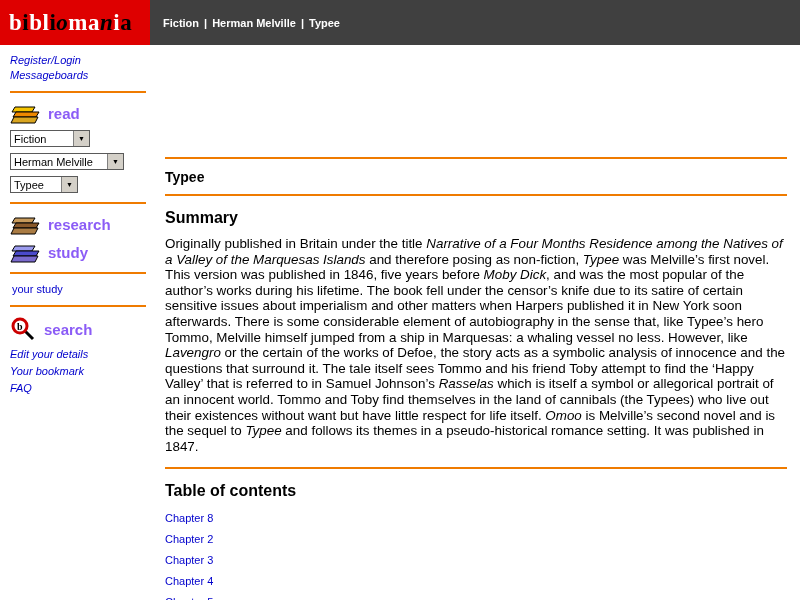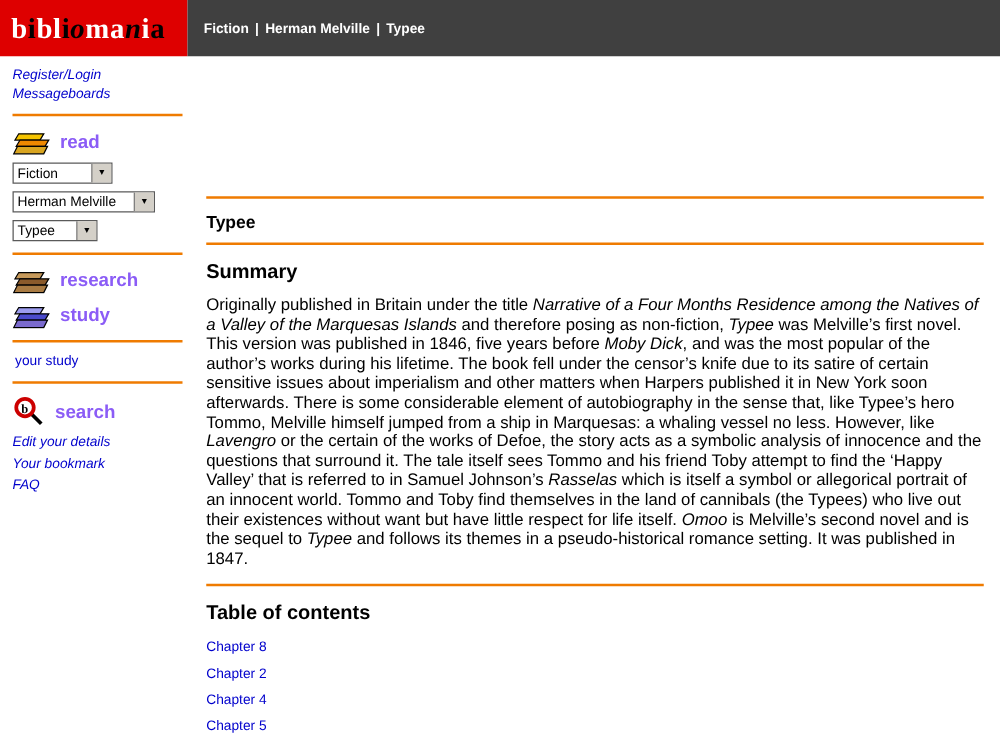--- a/index.html
+++ b/index.html
@@ -161,16 +161,17 @@
   <div class="c-hr"></div>
   <h1 class="page-title">Typee</h1>
   <div class="c-hr"></div>
   <h2 class="sec-heading">Summary</h2>
   <p class="summary"><span>Originally published in Britain under the title </span><em>Narrative of a Four Months Residence among the Natives of a Valley of the Marquesas Islands</em><span> and therefore posing as non-fiction, </span><em>Typee</em><span> was Melville’s first novel. This version was published in 1846, five years before </span><em>Moby Dick</em><span>, and was the most popular of the author’s works during his lifetime. The book fell under the censor’s knife due to its satire of certain sensitive issues about imperialism and other matters when Harpers published it in New York soon afterwards. There is some considerable element of autobiography in the sense that, like Typee’s hero Tommo, Melville himself jumped from a ship in Marquesas: a whaling vessel no less. However, like </span><em>Lavengro</em><span> or the certain of the works of Defoe, the story acts as a symbolic analysis of innocence and the questions that surround it. The tale itself sees Tommo and his friend Toby attempt to find the ‘Happy Valley’ that is referred to in Samuel Johnson’s </span><em>Rasselas</em><span> which is itself a symbol or allegorical portrait of an innocent world. Tommo and Toby find themselves in the land of cannibals (the Typees) who live out their existences without want but have little respect for life itself. </span><em>Omoo</em><span> is Melville’s second novel and is the sequel to </span><em>Typee</em><span> and follows its themes in a pseudo-historical romance setting. It was published in 1847.</span></p>
   <div class="c-hr"></div>
   <h2 class="sec-heading">Table of contents</h2>
   <div class="chapters">
       <a class="chapter-link">Chapter 8</a>
       <a class="chapter-link">Chapter 2</a>
+      <a class="chapter-link">Chapter 3</a>
       <a class="chapter-link">Chapter 4</a>
       <a class="chapter-link">Chapter 5</a>
     </div>
 </main>
 
 </body></html>

